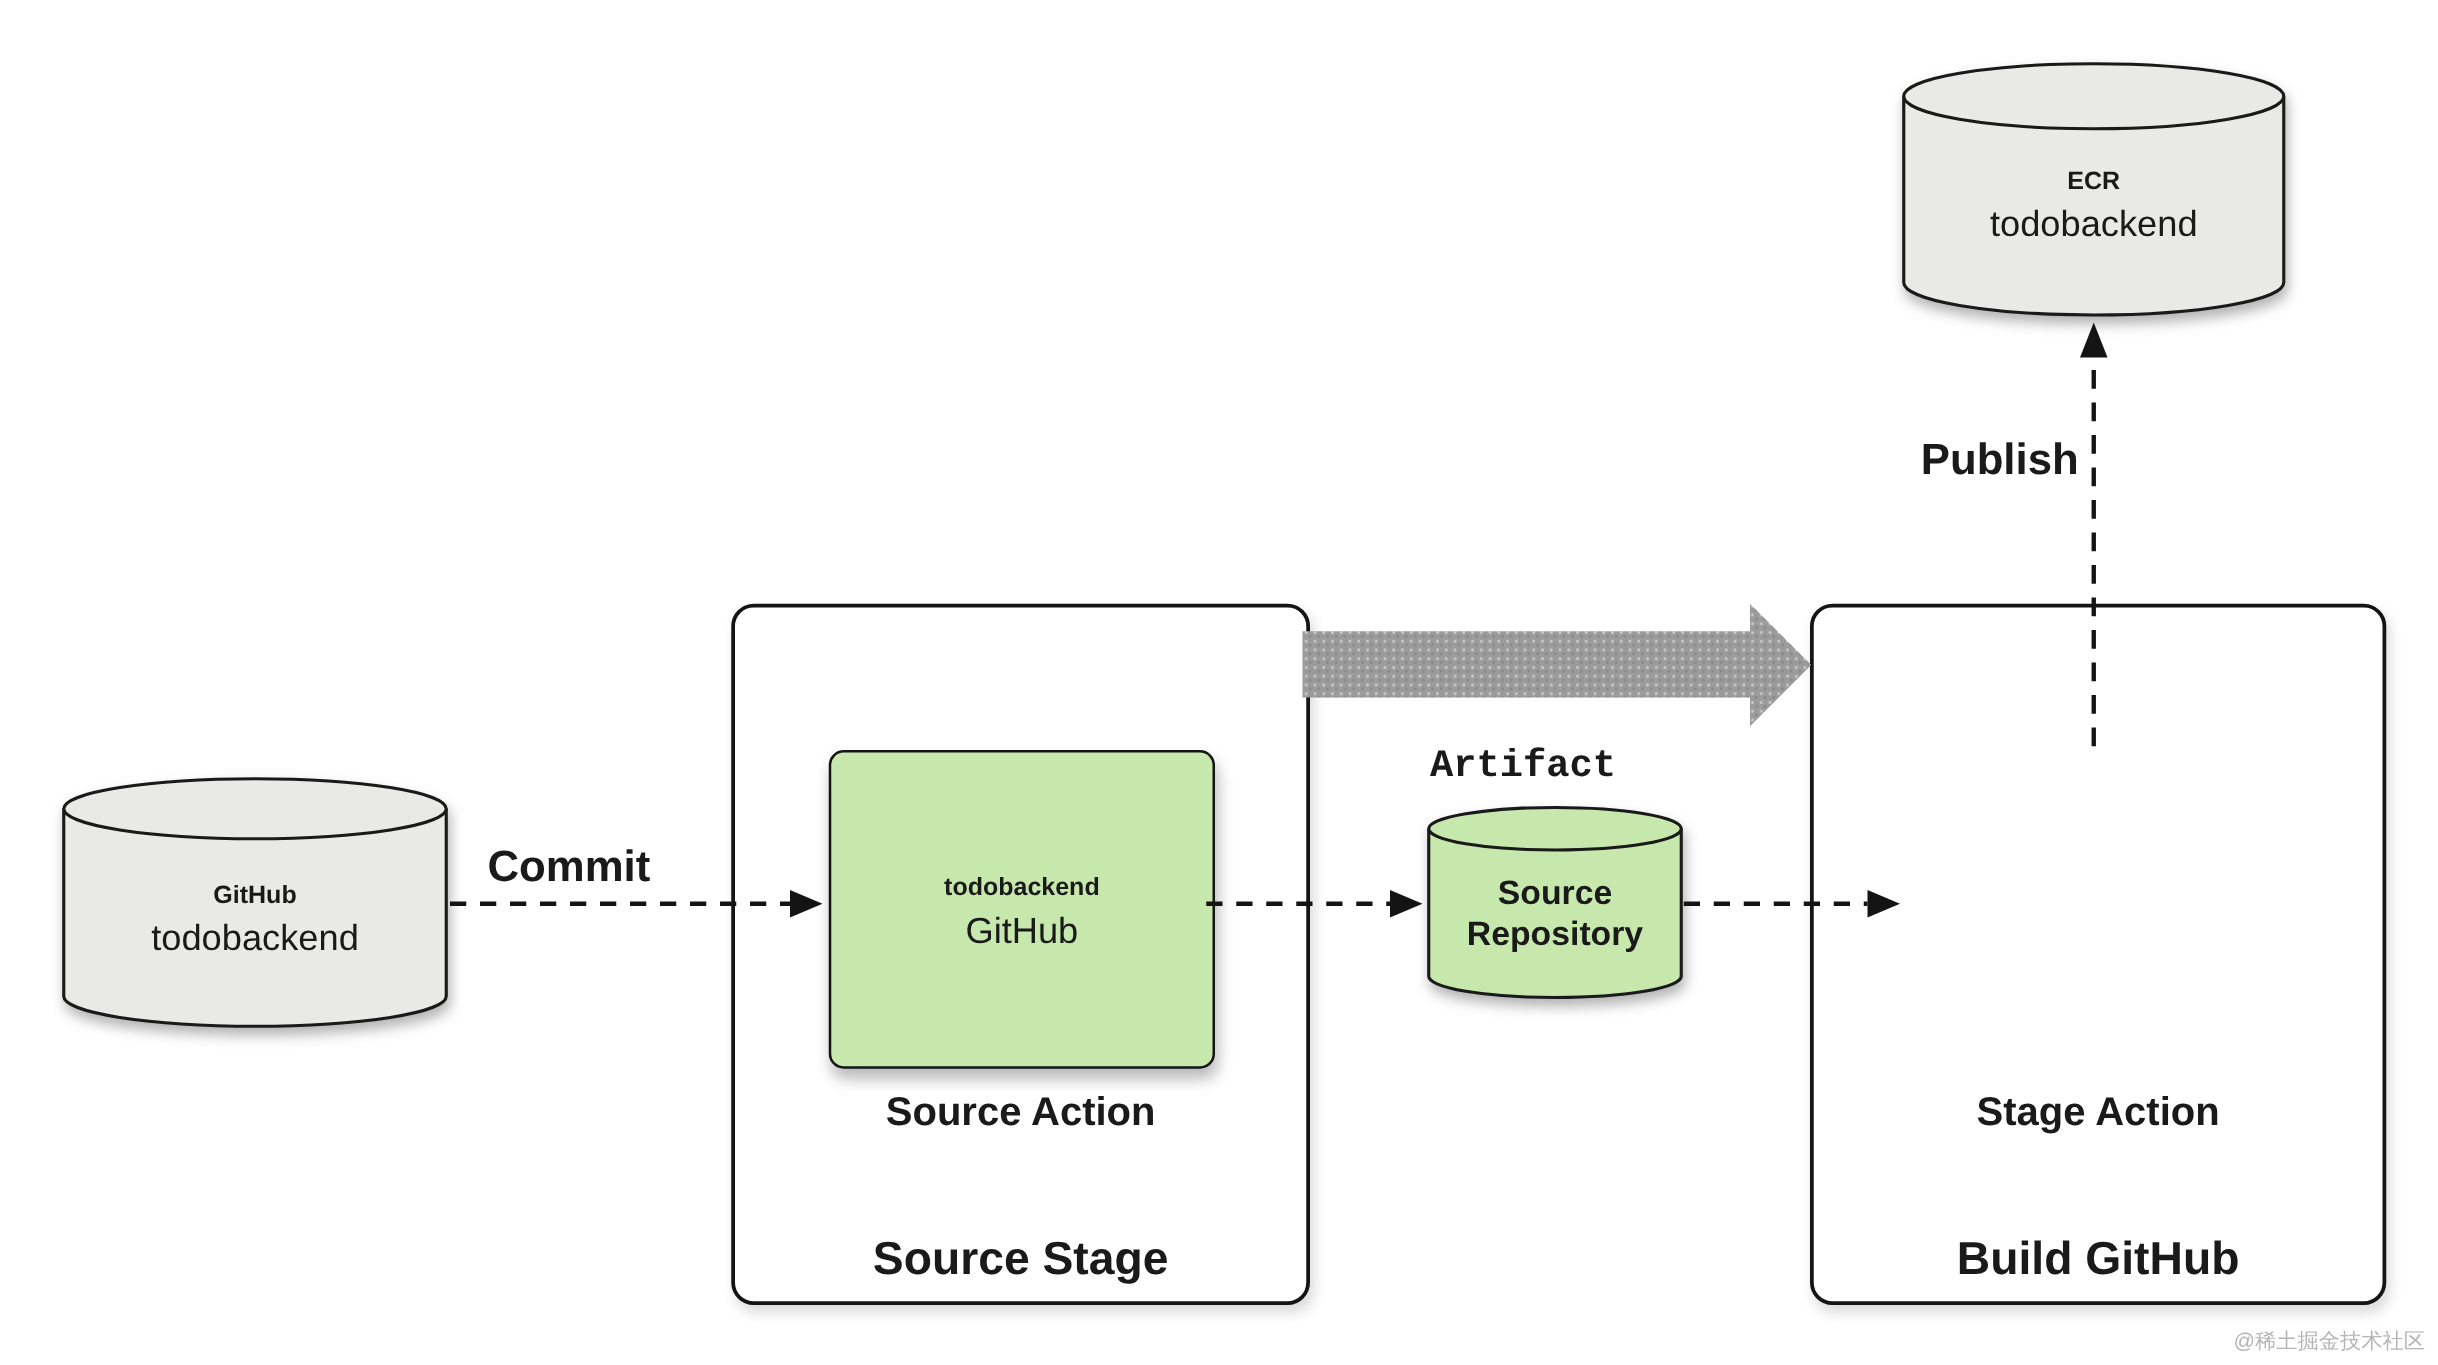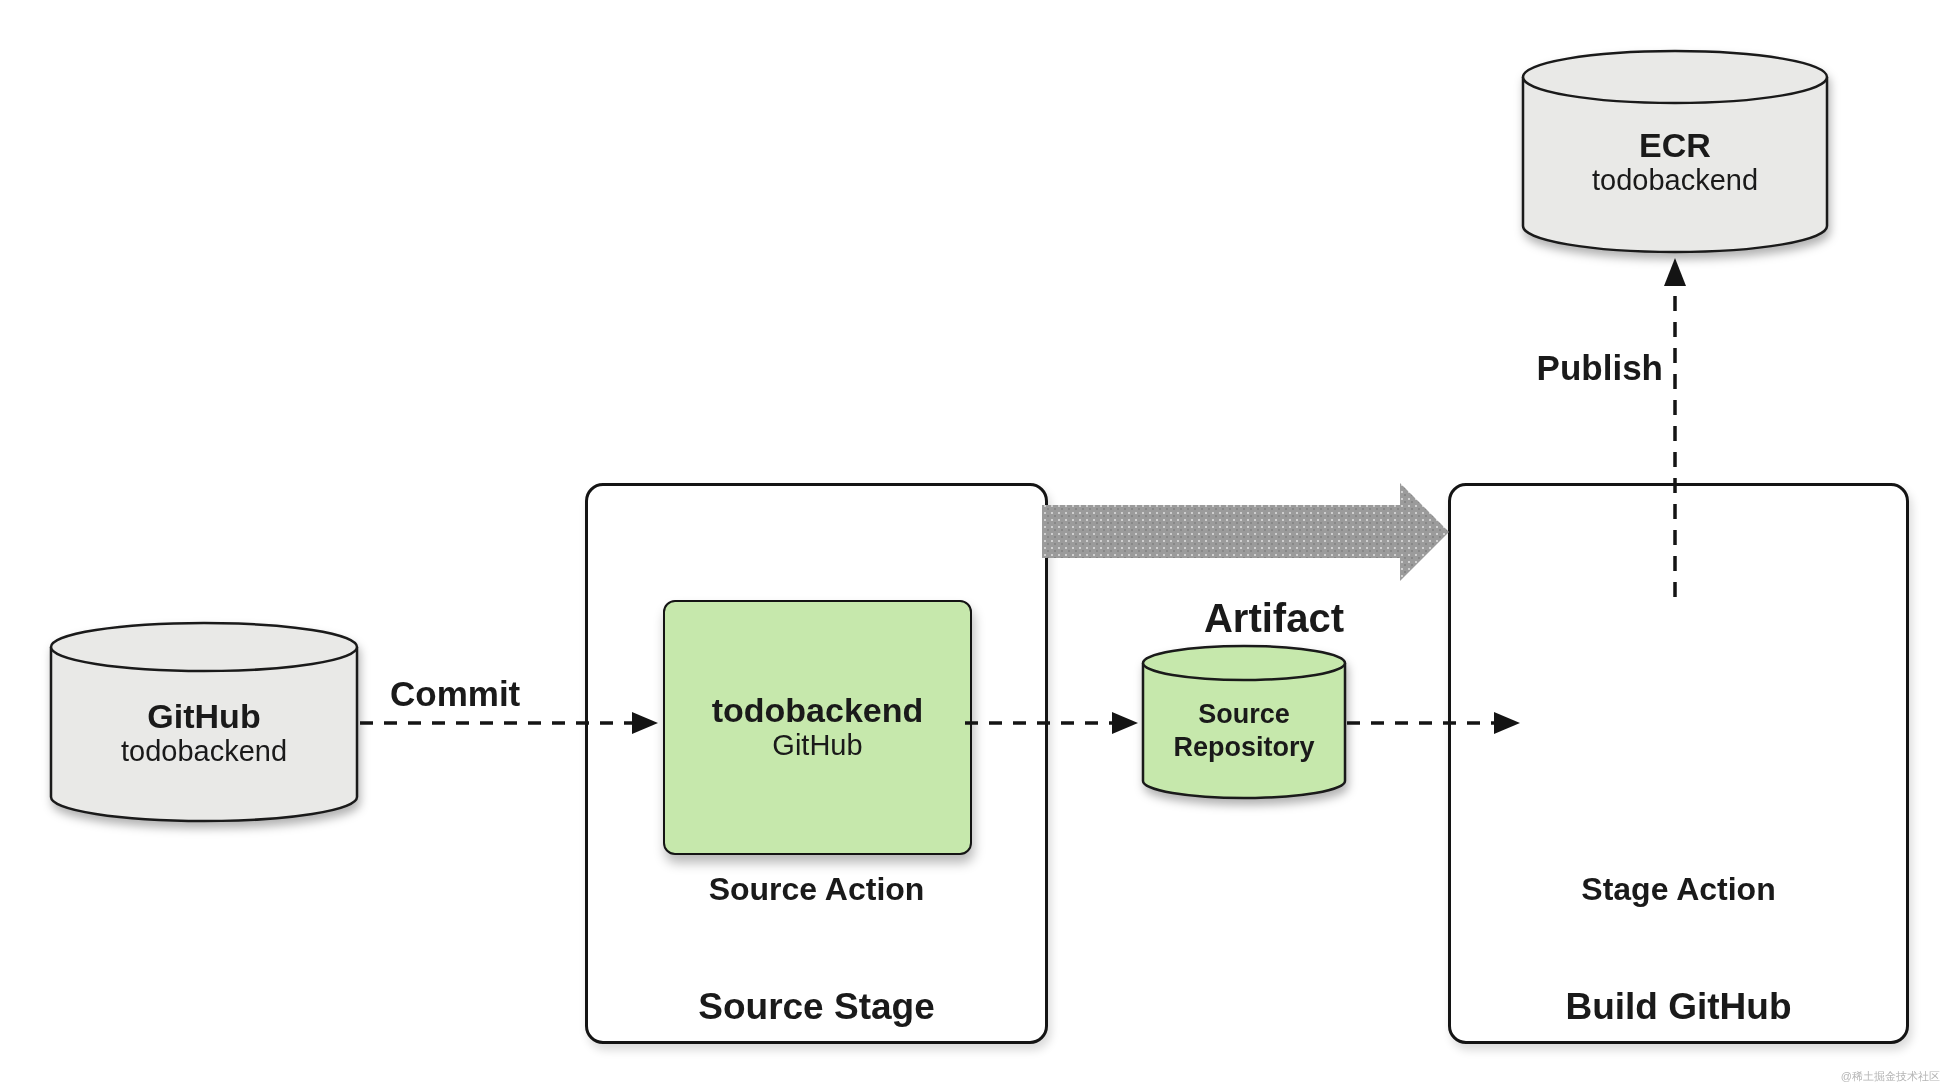--- a/index.html
+++ b/index.html
@@ -17,21 +17,21 @@
 
   .action-box{
     position:absolute;left:75px;top:114px;width:305px;height:251px;
     border:2.5px solid #141414;border-radius:12px;
     display:flex;flex-direction:column;align-items:center;justify-content:center;
     box-shadow:2px 8px 12px rgba(0,0,0,0.28);
   }
   .green{background:var(--action_green,#c6e8ac);}
   .yellow{background:var(--action_yellow,#fdeca6);}
 
-  .node-title{font-weight:bold;font-size:34px;line-height:35px;text-align:center;}
+  .node-title{font-weight:bold;font-size:20px;line-height:35px;text-align:center;}
   .node-sub{font-size:29px;line-height:35px;text-align:center;}
 
   .action-label{position:absolute;left:0;width:100%;top:385px;text-align:center;font-weight:bold;font-size:32px;}
   .stage-label{position:absolute;left:0;width:100%;top:500px;text-align:center;font-weight:bold;font-size:37px;}
 
   
   .cylinder{position:absolute;filter:drop-shadow(2px 6px 5px rgba(0,0,0,0.30));}
   .cylinder svg{display:block;}
   .cyl-body{stroke:var(--stroke,#1a1a1a);stroke-width:2.5;}
   .gray-fill{fill:var(--cylinder_gray,#e9e9e7);}
@@ -42,29 +42,29 @@
   #github-cyl .cyl-text{padding-top:22px;}
   #ecr-cyl{left:1520px;top:48px;width:310px;height:208px;}
   #ecr-cyl .cyl-text{padding-top:22px;}
   #artifact-cyl{left:1140px;top:643px;width:208px;height:160px;}
   #artifact-cyl .cyl-text{padding-top:16px;}
   #artifact-cyl .node-title{font-size:27px;line-height:33px;}
 
   
   .float-label{position:absolute;font-weight:bold;font-size:35px;}
   #commit-label{left:390px;top:674px;width:160px;}
-  #artifact-label{left:1144px;top:596px;width:200px;text-align:right;font-size:40px;}
+  #artifact-label{left:1144px;top:596px;width:200px;text-align:left;font-size:31px;font-family:Liberation Mono, monospace;}
   #publish-label{left:1493px;top:348px;width:170px;text-align:right;}
 
   
   .connectors{position:absolute;left:0;top:0;z-index:5;pointer-events:none;}
 
   
   .watermark{
-    position:absolute;right:10px;bottom:8px;font-size:11px;
+    position:absolute;right:10px;bottom:8px;font-size:17px;
     color:var(--watermark_gray,#b5b5b5);
     font-family:"Liberation Sans","DejaVu Sans",sans-serif;
   }
 </style>
 </head>
 <body>
 
 <div class="canvas">
 
   <div class="cylinder" id="github-cyl">

